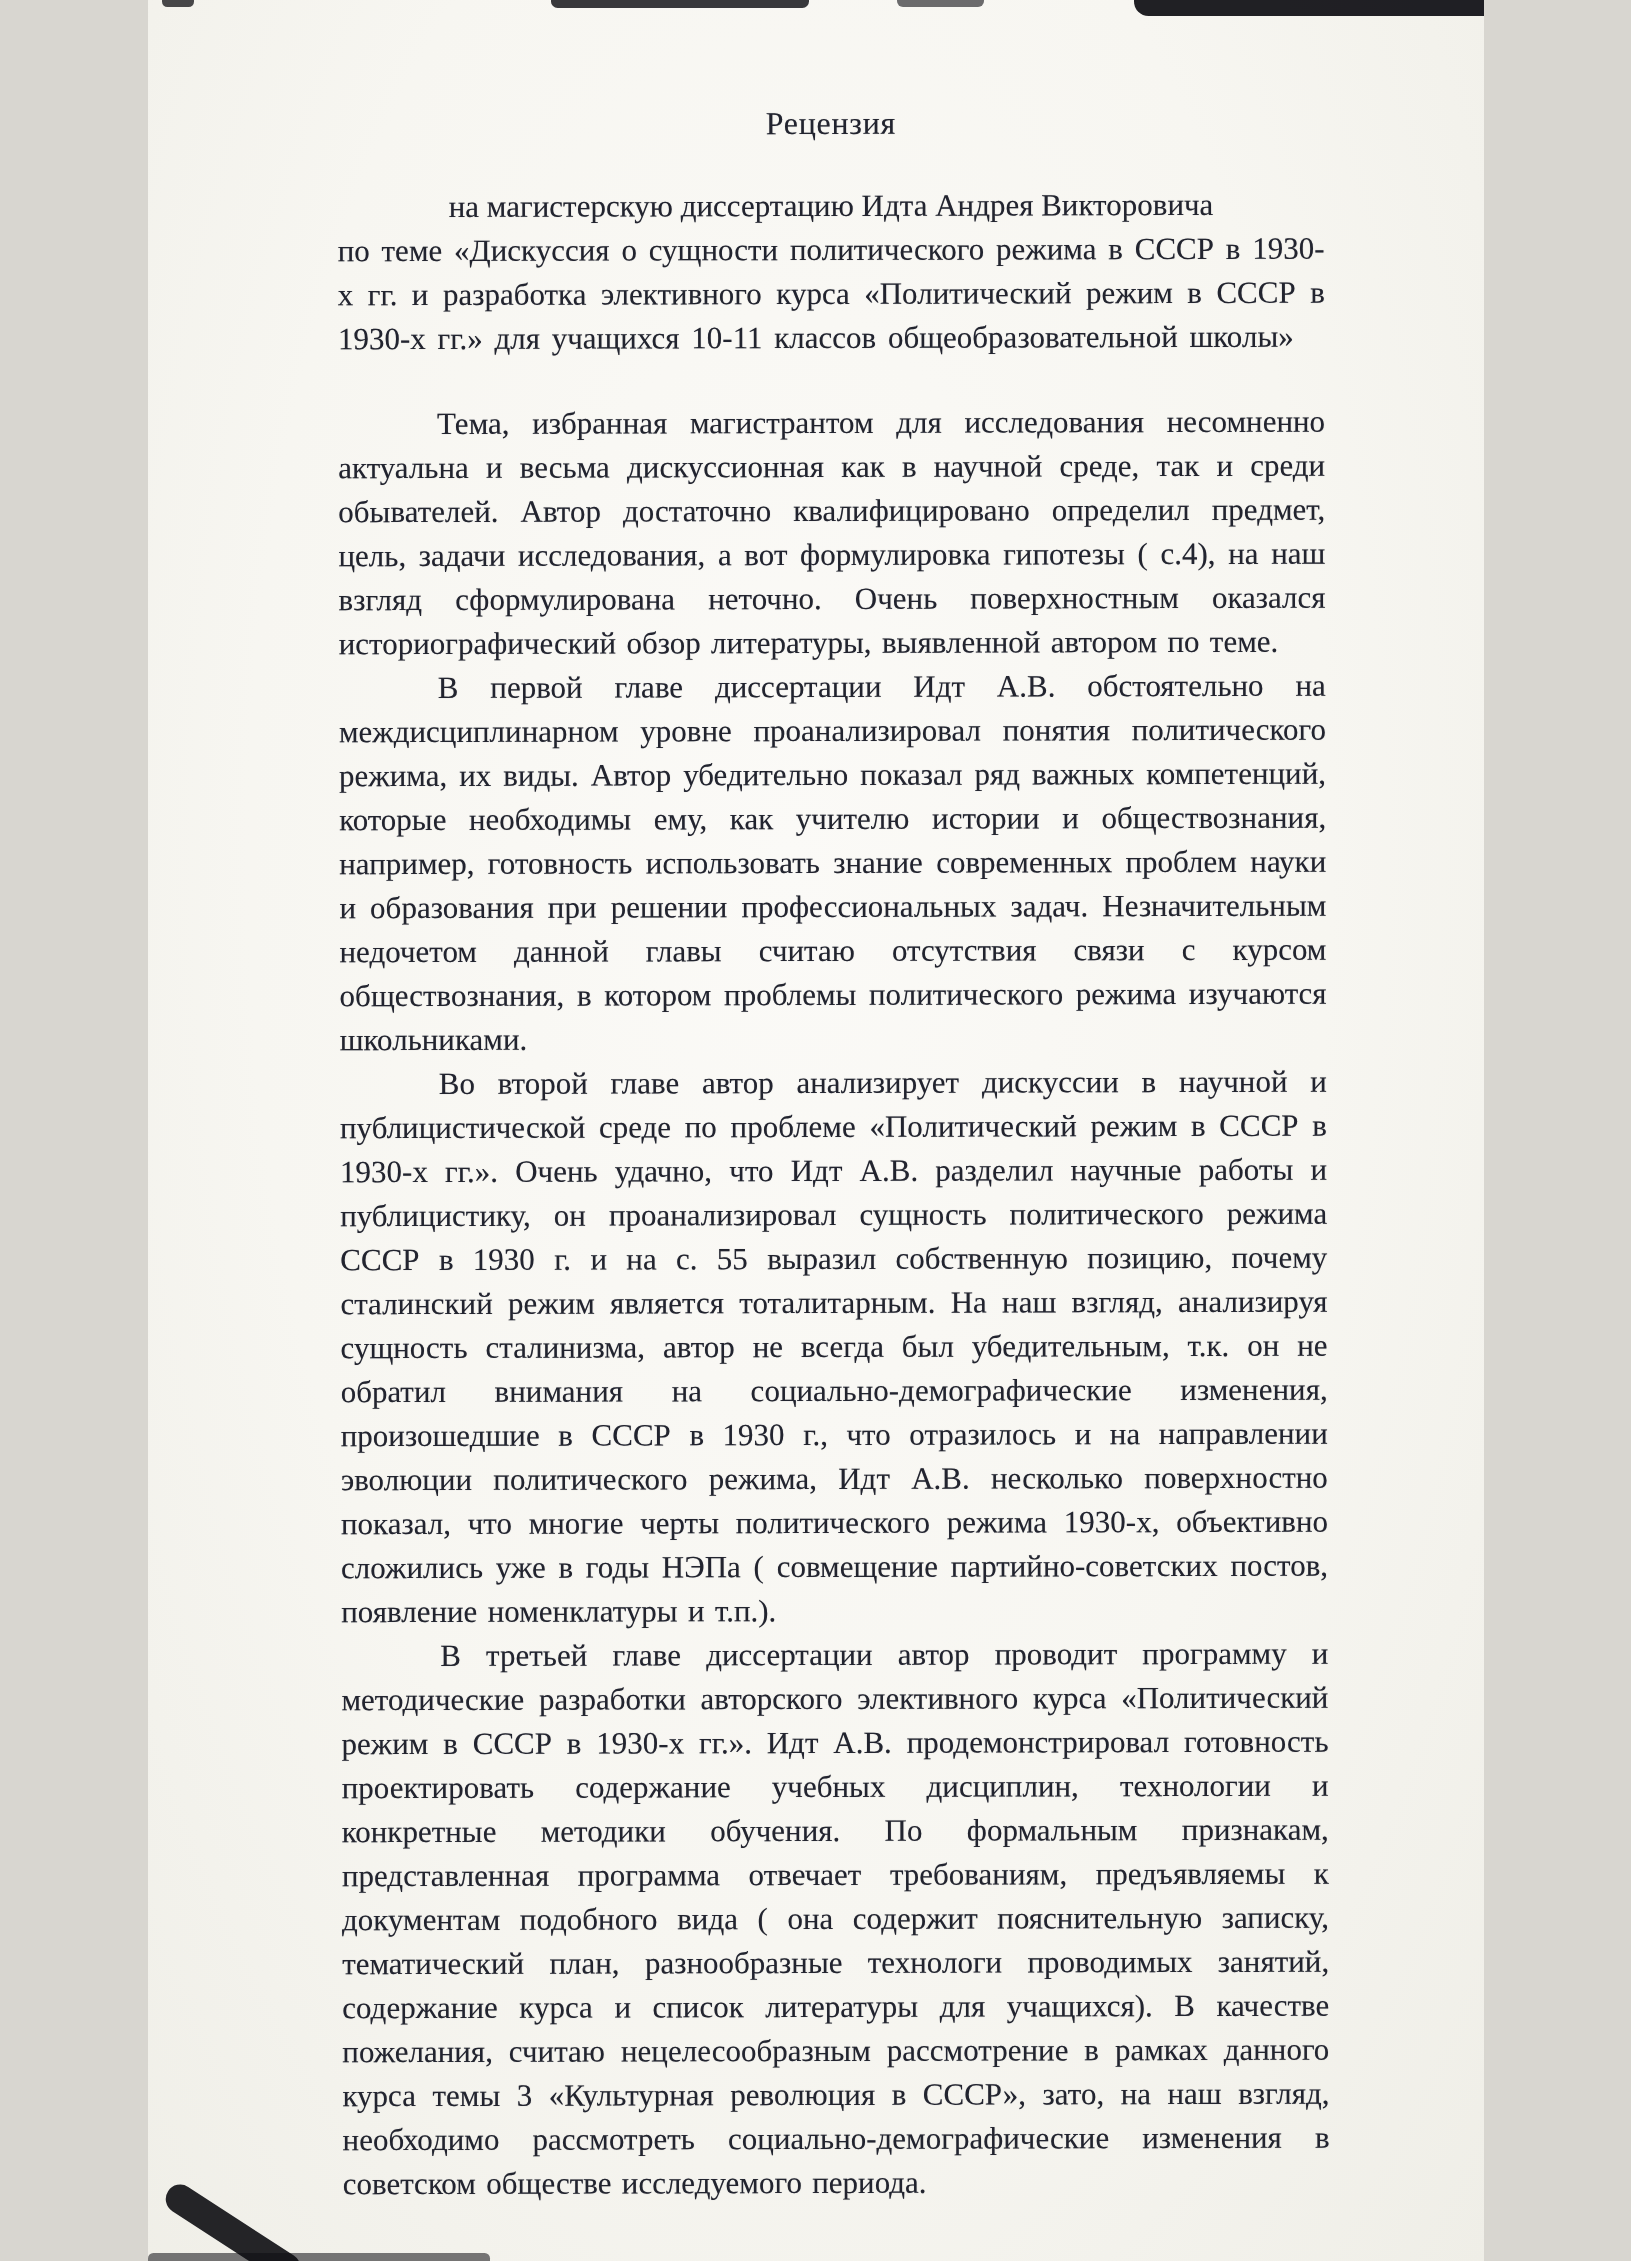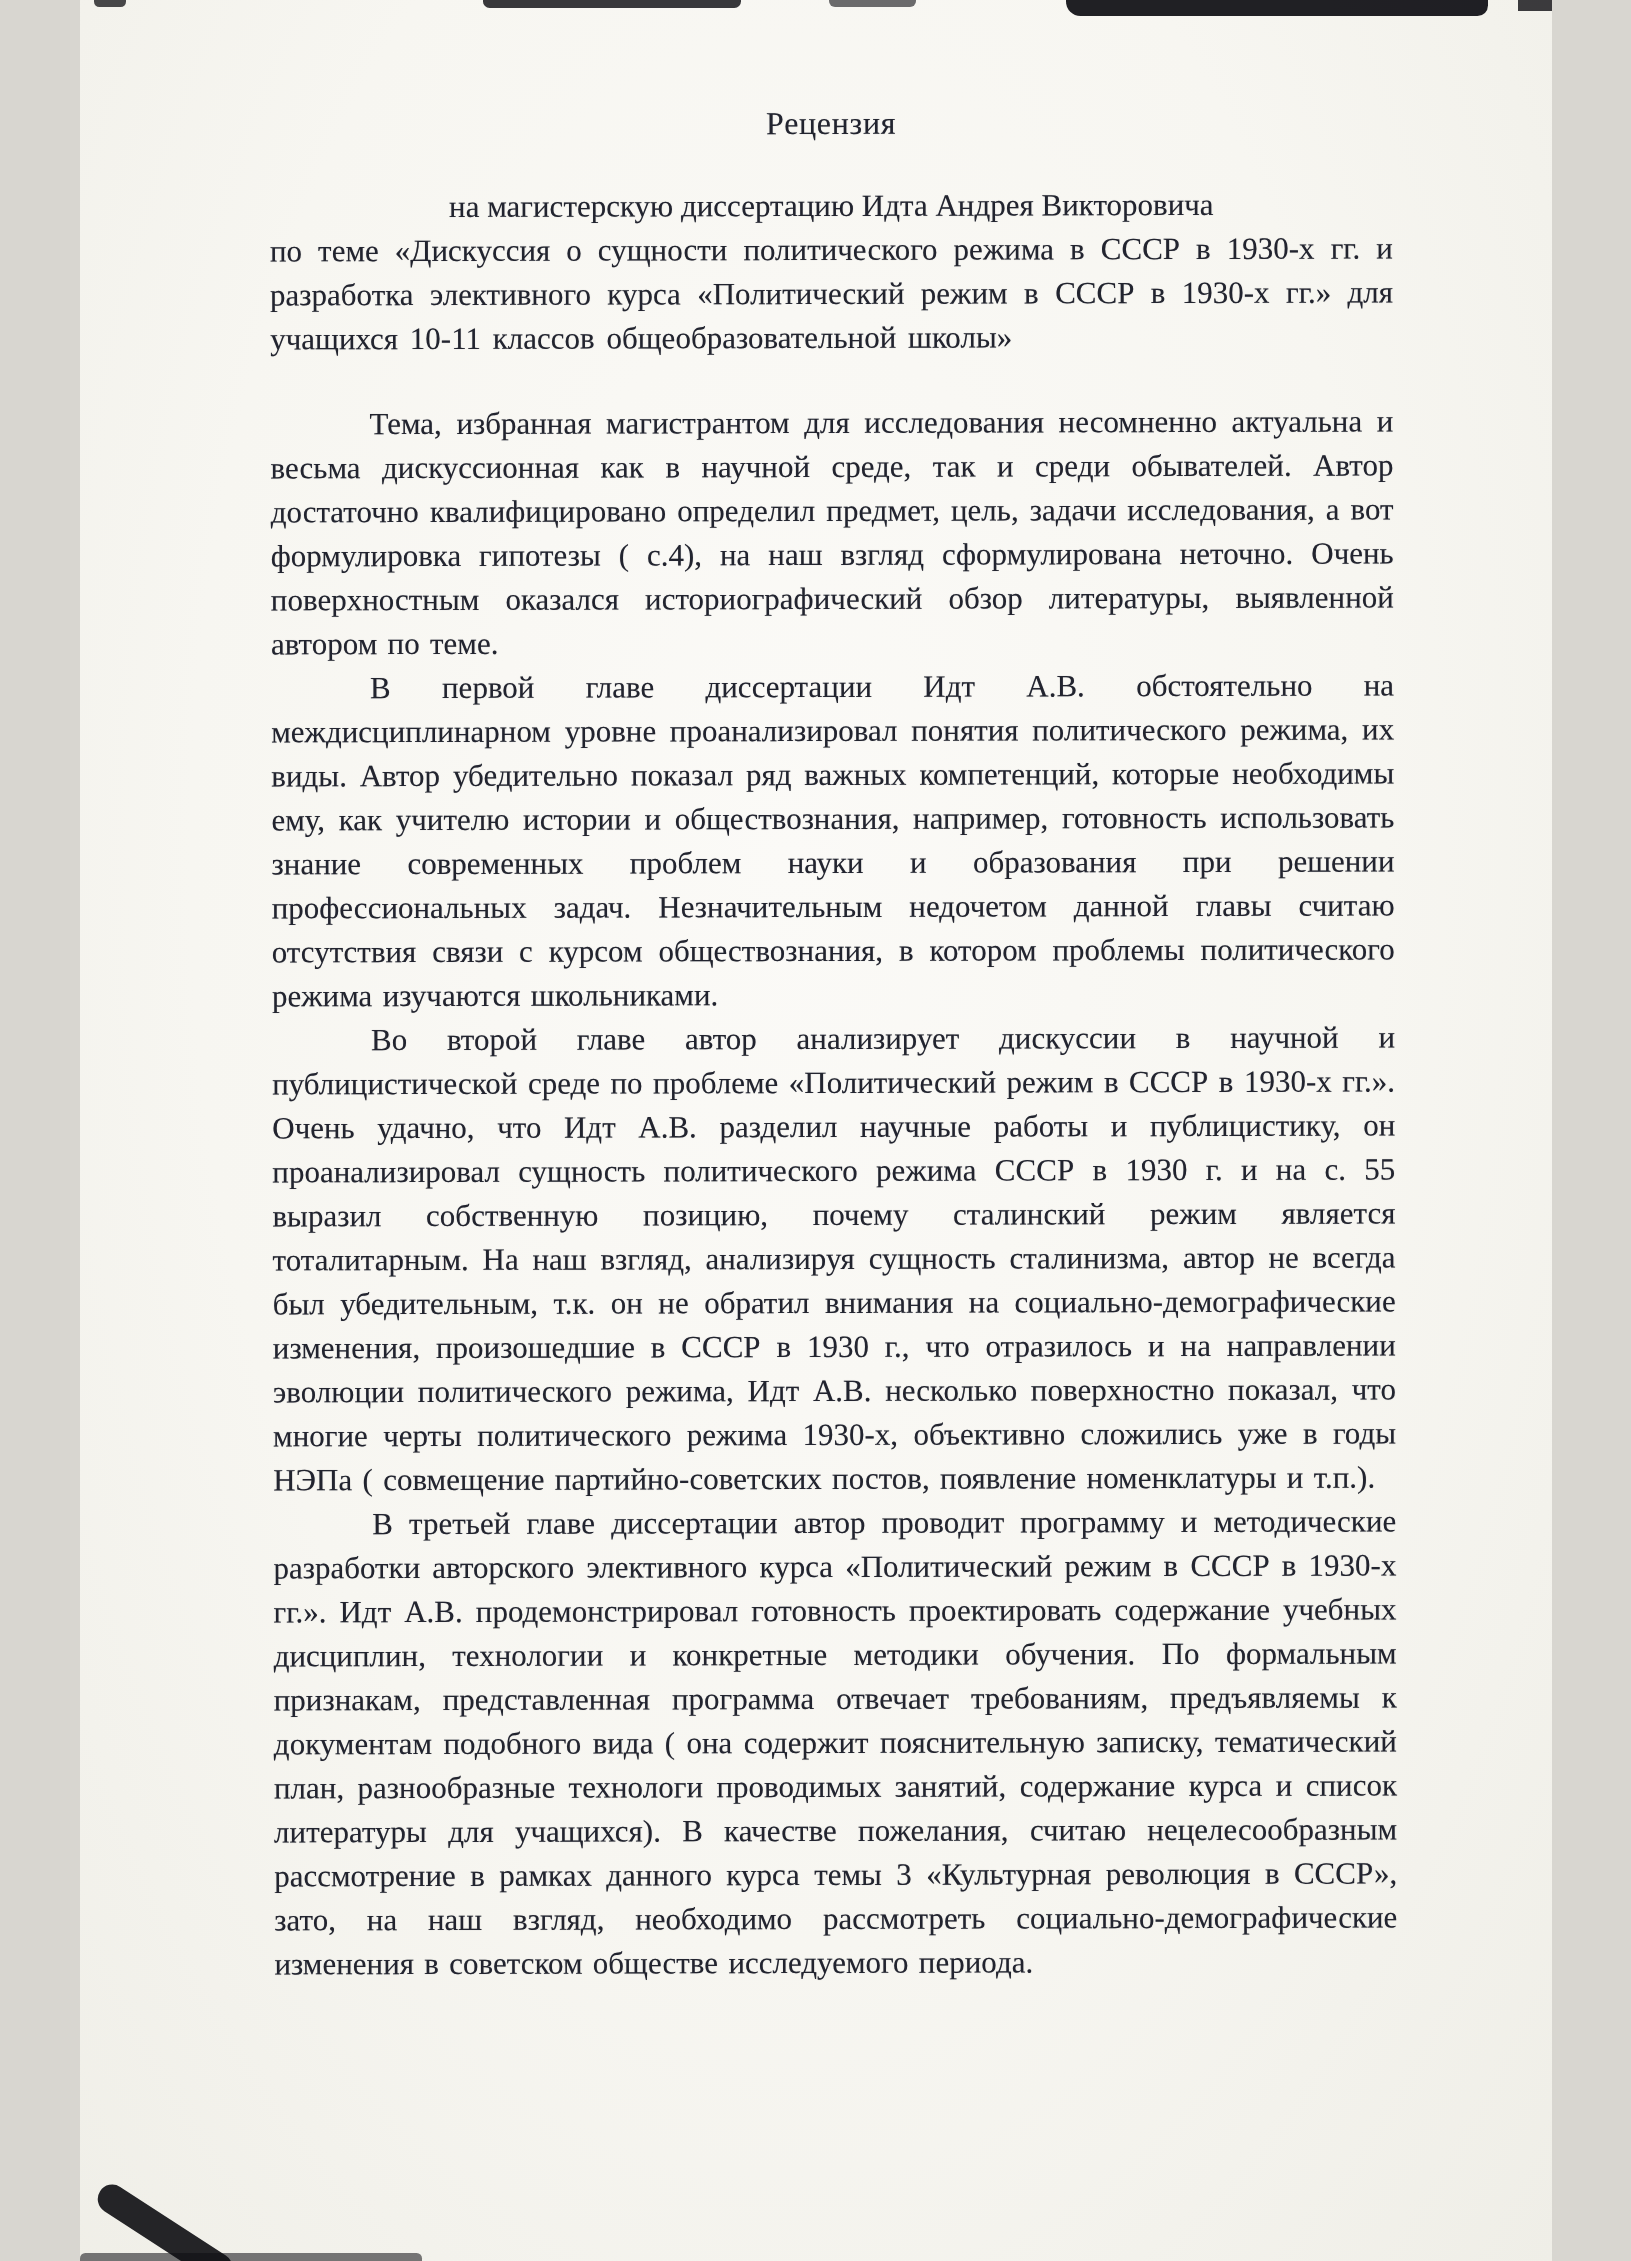--- a/index.html
+++ b/index.html
@@ -2,21 +2,21 @@
 <html lang="ru" style="font-size:10.5px"><head>
 <meta charset="utf-8">
 <style>
   html, body {
     margin: 0;
     padding: 0;
     background: #d8d6d0;
   }
   .page {
     position: relative;
-    width: 1472px;
+    width: 1336px;
     height: 2261px;
     margin: 0 auto;
     background:
       radial-gradient(ellipse at 48% 38%, #fbfaf7 0%, #f7f6f1 55%, #efeee7 100%);
     overflow: hidden;
     font-family: "Liberation Serif", "DejaVu Serif", serif;
     color: #22242f;
   }
   .content {
     position: absolute;

